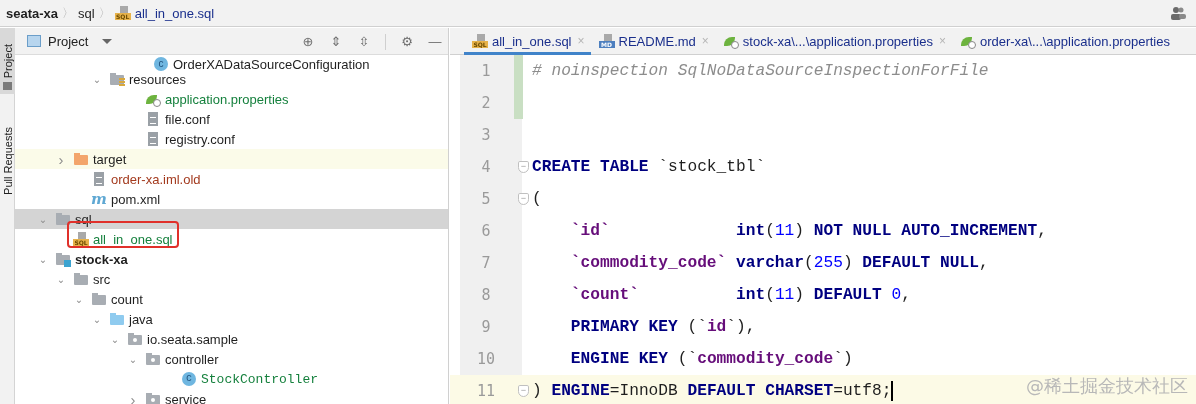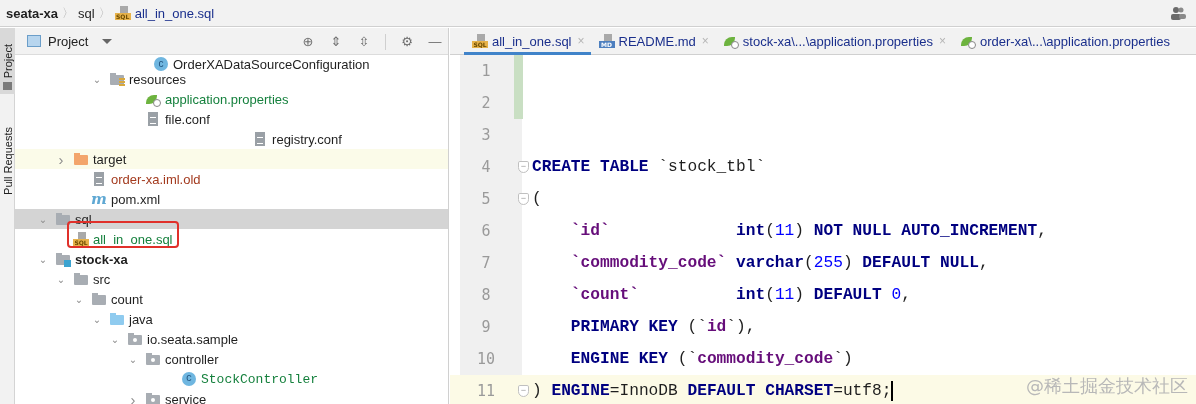--- a/index.html
+++ b/index.html
@@ -149,21 +149,21 @@
       <div class="row" style="top: 34px; padding-left: 112px;">
         <span class="arrow none"></span>
         <span class="ico spring"></span>
         <span class="lbl link">application.properties</span>
       </div>
       <div class="row" style="top: 54px; padding-left: 112px;">
         <span class="arrow none"></span>
         <span class="ico file"></span>
         <span class="lbl">file.conf</span>
       </div>
-      <div class="row" style="top: 74px; padding-left: 112px; justify-content: center;">
+      <div class="row" style="top: 74px; padding-left: 112px;">
         <span class="arrow none"></span>
         <span class="ico file"></span>
         <span class="lbl">registry.conf</span>
       </div>
       <div class="row yellow" style="top: 94px; padding-left: 40px;">
         <span class="arrow" style="font-size: 15px;">›</span>
         <span class="ico folder orange"></span>
         <span class="lbl">target</span>
       </div>
       <div class="row" style="top: 114px; padding-left: 58px; align-items: center;">
@@ -264,20 +264,21 @@
       <div class="tab">
         <span class="ico spring"></span>
         <span class="lbl-link">order-xa\...\application.properties</span>
       </div>
     </div>
   <div class="gutter"></div>
   <div class="vcs-mark"></div>
   <div class="code" id="code">
       <div class="line" style="top: 0px;">
         <span class="ln">1</span>
+        <span class="src"><span class="cmt"># noinspection SqlNoDataSourceInspectionForFile</span></span>
       </div>
       <div class="line" style="top: 32px;">
         <span class="ln">2</span>
         <span class="src"></span>
       </div>
       <div class="line" style="top: 64px;">
         <span class="ln">3</span>
       </div>
       <div class="line" style="top: 96px;">
         <span class="ln">4</span>

